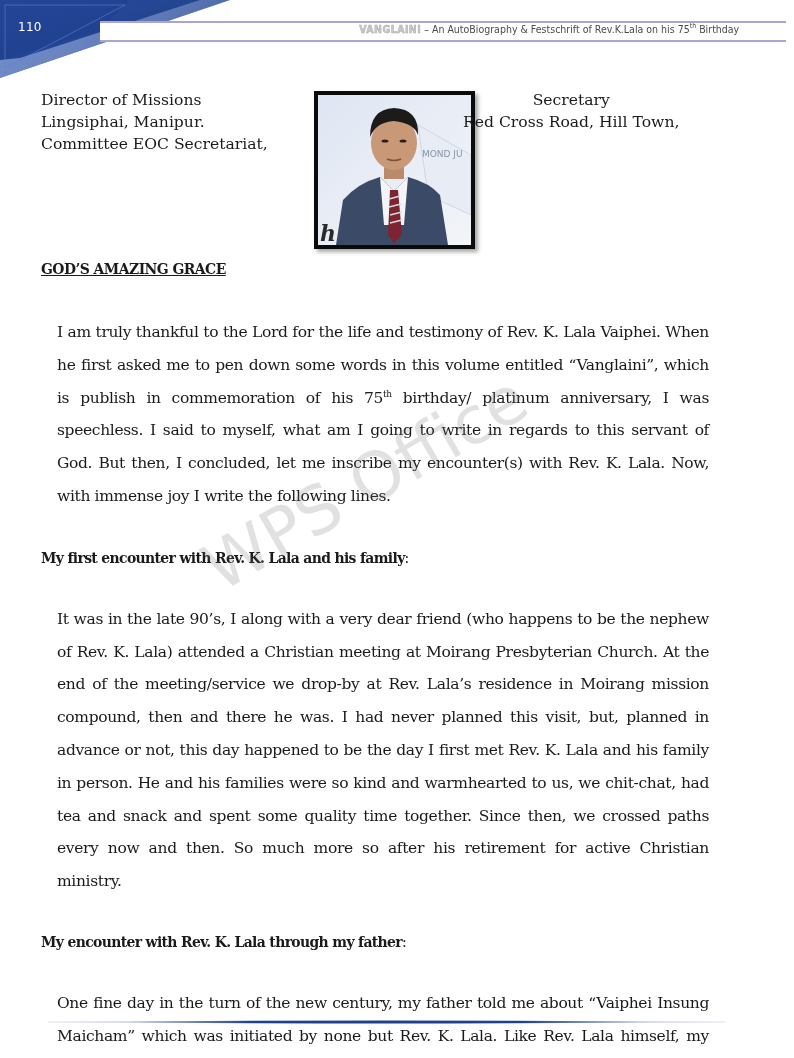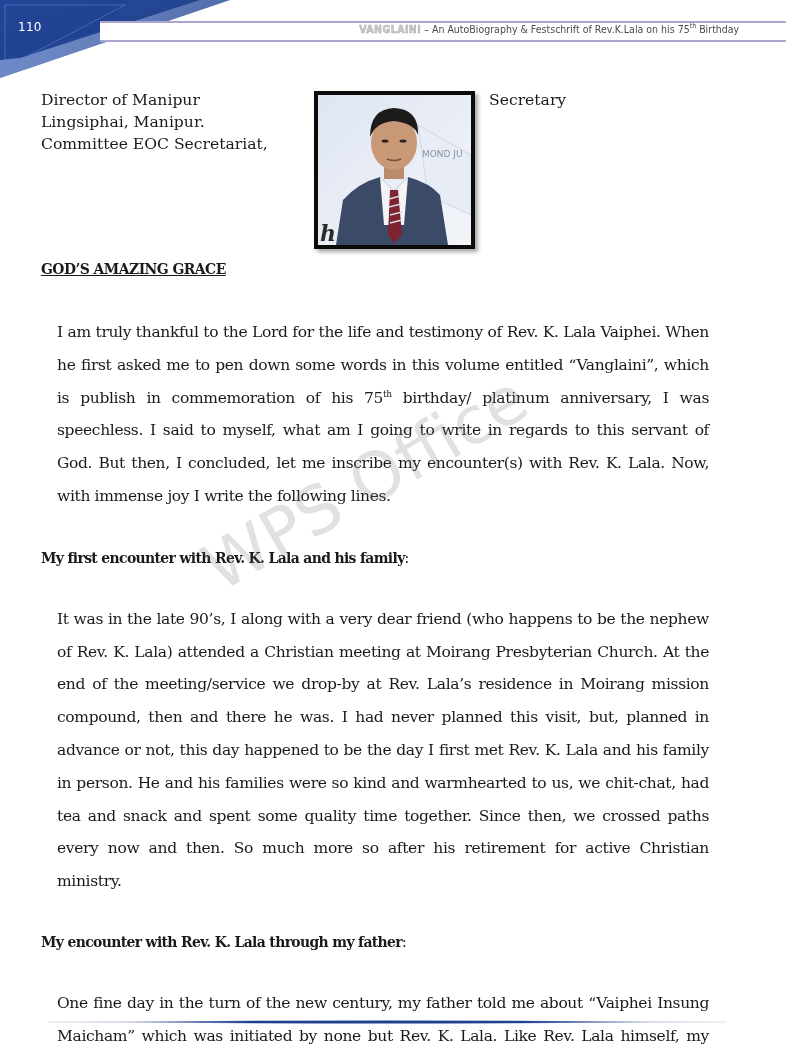--- a/index.html
+++ b/index.html
@@ -14,21 +14,21 @@
               border-top: 2px solid #aaa6cf; border-bottom: 2px solid #aaa6cf; background: #ffffff; }
   .hdr-title { position: absolute; right: 55px; top: 22px; font-family: "DejaVu Sans", sans-serif;
                font-size: 10.5px; color: #4a4a4a; white-space: nowrap; transform: scaleX(0.9); transform-origin: right center; }
   .hdr-title .brand { color: #c9c9c9; font-weight: bold; letter-spacing: 0.5px;
                       -webkit-text-stroke: 0.5px #a9a9a9; }
   .hdr-title sup { font-size: 7px; }
 
   
   .addr { position: absolute; top: 89px; font-size: 15.6px; line-height: 22px; white-space: nowrap; }
   .addr-left { left: 41px; }
-  .addr-right { left: 489px; text-align: center; }
+  .addr-right { left: 463px; text-align: center; }
   .addr-right .center-line { display: block; padding-left: 94px; }
 
   
   .photo { position: absolute; left: 314px; top: 91px; width: 161px; height: 158px;
            border: 4px solid #0b0b0b; box-shadow: 3px 3px 4px rgba(0,0,0,0.35); overflow: hidden;
            background: #fca5a5; box-sizing: border-box; }
 
   
   .content { position: absolute; left: 41px; width: 684px; top: 256px; }
   .section-title { font-family: "DejaVu Serif", serif; font-weight: bold; font-size: 15px;
@@ -67,21 +67,21 @@
   <polygon points="0,0 130,0 100,30 0,60" fill="#1f3f8f" opacity="0.6"></polygon>
   <polygon points="5,5 125,5 5,68" fill="none" stroke="#5d7fcf" stroke-width="1" opacity="0.6"></polygon>
 </svg>
 <div class="hdr-band"></div>
 <div class="page-num">110</div>
 <div class="hdr-title">
   <span class="brand">VANGLAINI</span><span> – An AutoBiography &amp; Festschrift of Rev.K.Lala on his 75</span><sup>th</sup><span> Birthday</span>
 </div>
 
 <div class="addr addr-left">
-  <div>Director of Manipur</div>
+  <div>Director of Missions</div>
   <div>Lingsiphai, Manipur.</div>
   <div>Committee EOC Secretariat,</div>
 </div>
 
 <div class="photo" title="Portrait of the author in a suit and striped tie">
   <svg width="153" height="150" viewBox="0 0 153 150">
     <defs>
       <linearGradient id="bg" x1="0" y1="0" x2="1" y2="1">
         <stop offset="0" stop-color="#dfe6f3"></stop>
         <stop offset="1" stop-color="#f2f4f8"></stop>
@@ -105,20 +105,21 @@
 
     <path d="M52,42 Q52,14 76,13 Q101,14 100,40 Q96,28 76,26 Q58,27 52,42 Z" fill="#1d1a1a"></path>
     <ellipse cx="67" cy="46" rx="3.5" ry="1.6" fill="#2a1e1a"></ellipse>
     <ellipse cx="85" cy="46" rx="3.5" ry="1.6" fill="#2a1e1a"></ellipse>
     <path d="M69,64 Q76,67 83,64" stroke="#7d4f3e" stroke-width="1.5" fill="none"></path>
   </svg>
 </div>
 
 <div class="addr addr-right">
   <div>Secretary</div>
+  <div>Red Cross Road, Hill Town,</div>
 </div>
 
 <div class="content">
   <h2 class="section-title">GOD’S AMAZING GRACE</h2>
   <div style="height:18px"></div>
   <p class="body"><span>I am truly thankful to the Lord for the life and testimony of Rev. K. Lala Vaiphei. When he first asked me to pen down some words in this volume entitled “Vanglaini”, which is publish in commemoration of his 75</span><sup>th</sup><span> birthday/ platinum anniversary, I was speechless. I said to myself, what am I going to write in regards to this servant of God. But then, I concluded, let me inscribe my encounter(s) with Rev. K. Lala. Now, with immense joy I write the following lines.</span></p>
   <div style="height:12px"></div>
   <div class="subhead"><span>My first encounter with Rev. K. Lala and his family</span><span class="colon">:</span></div>
   <div style="height:12px"></div>
   <p class="body">It was in the late 90’s, I along with a very dear friend (who happens to be the nephew of Rev. K. Lala) attended a Christian meeting at Moirang Presbyterian Church. At the end of the meeting/service we drop-by at Rev. Lala’s residence in Moirang mission compound, then and there he was. I had never planned this visit, but, planned in advance or not, this day happened to be the day I first met Rev. K. Lala and his family in person. He and his families were so kind and warmhearted to us, we chit-chat, had tea and snack and spent some quality time together. Since then, we crossed paths every now and then. So much more so after his retirement for active Christian ministry.</p>

